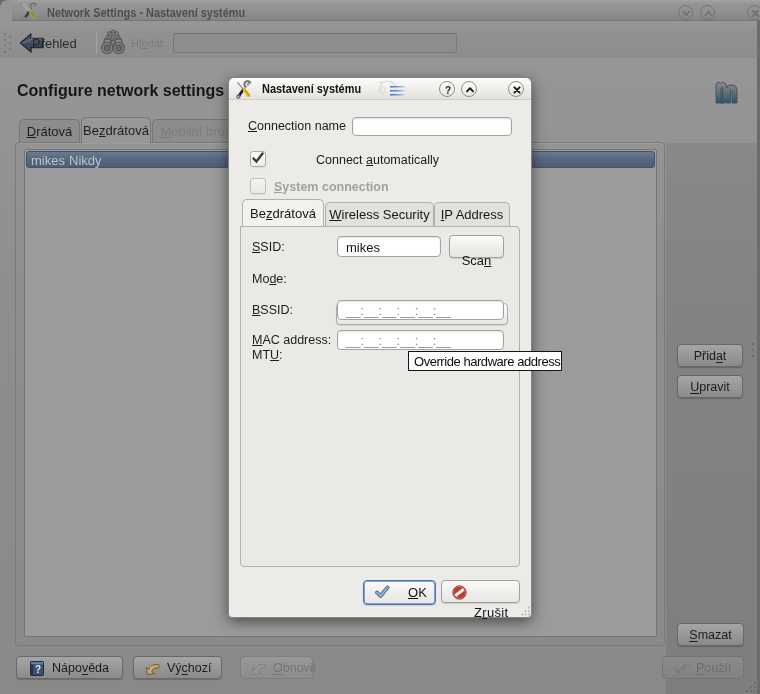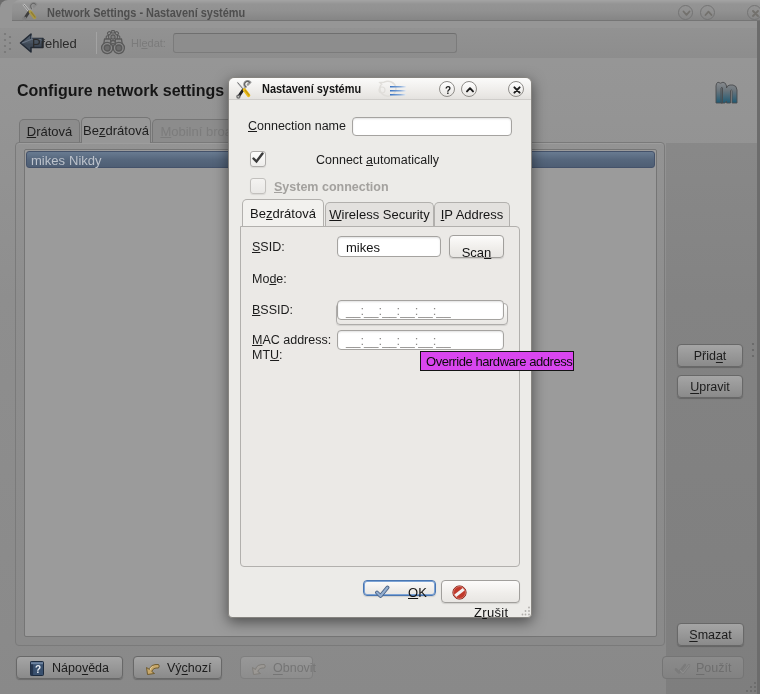--- a/index.html
+++ b/index.html
@@ -95,21 +95,21 @@
 
 .dbtn { position:absolute; border:1px solid #a19f9c; border-radius:4px;
   background:linear-gradient(#fcfbfa,#efedea 60%,#e8e6e3); text-align:center; color:#141414;
   box-shadow:0 1px 1px rgba(0,0,0,0.12); }
 
 .combo { position:absolute; border:1px solid #aeacaa; border-radius:4px;
   background:linear-gradient(#fdfdfc,#f0efec 60%,#e9e7e4); box-shadow:0 1px 1px rgba(0,0,0,0.10); }
 .combo span { position:absolute; left:9px; top:4px; color:#141414; }
 
 #tooltip { position:absolute; left:408px; top:351px; width:154px; height:20px;
-  background:#d946ef; border:1px solid #141414; z-index:50; white-space:nowrap; overflow:hidden;margin-left:12px; }
+  background:#ffffff; border:1px solid #141414; z-index:50; white-space:nowrap; overflow:hidden; }
 #tooltip span { position:absolute; left:5px; top:2px; color:#0c0c0c; letter-spacing:-0.45px; }
 </style>
 </head>
 <body>
 <div id="stage">
 
 <div id="win">
   <div id="titlebar">
     <svg style="position:absolute;left:9px;top:2px;" width="17" height="20" viewBox="0 0 17 20">
       <g stroke-linecap="round">
@@ -342,21 +342,21 @@
 
 <div class="dtab" id="dtab2"><u>W</u>ireless Security</div>
 <div class="dtab" id="dtab3"><u>I</u>P Address</div>
 <div id="dpanel"></div>
 <div class="dtab" id="dtab1">Be<u>z</u>drátová</div>
 
 <span class="dlabel" style="left:252px; top:240px;"><u>S</u>SID:</span>
 <div class="dinput" style="left:337px; top:236px; width:104px; height:21px;">
       <span>mikes</span>
     </div>
-<div class="dbtn" style="left:449px; top:235px; width:55px; height:23px; padding-top:9px;">Sca<u>n</u></div>
+<div class="dbtn" style="left:449px; top:235px; width:55px; height:23px; padding-top:17px;">Sca<u>n</u></div>
 
 <span class="dlabel" style="left:252px; top:272px;">Mo<u>d</u>e:</span>
 <div class="combo" style="left:336px; top:268px; width:172px; height:22px;margin-top:35px;">
   <span>Infrastructure</span>
   <svg width="11" height="8" viewBox="0 0 11 8" style="position:absolute; right:9px; top:8px;">
     <path d="M 1.4 1.4 L 5.5 5.6 L 9.6 1.4" fill="none" stroke="#111" stroke-width="2.2" stroke-linecap="round" stroke-linejoin="round"></path>
   </svg>
 </div>
 
 <span class="dlabel" style="left:252px; top:303px;"><u>B</u>SSID:</span>
@@ -368,21 +368,21 @@
 <div class="dinput" style="left:337px; top:330px; width:167px; height:20px;">
       <span class="ph">__:__:__:__:__:__</span>
     </div>
 
 <span class="dlabel" style="left:252px; top:348px;">MT<u>U</u>:</span>
 
 <div id="tooltip">
       <span>Override hardware address</span>
     </div>
 
-<div class="dbtn" id="dlg-ok" style="left:363px; top:580px; width:73px; height:16px; border-color:#4976b2; box-shadow:0 0 0 1px #7da3d4 inset, 0 1px 1px rgba(0,0,0,0.12);">
+<div class="dbtn" id="dlg-ok" style="left:363px; top:580px; width:73px; height:25px; border-color:#4976b2; box-shadow:0 0 0 1px #7da3d4 inset, 0 1px 1px rgba(0,0,0,0.12);">
   <svg width="15" height="14" viewBox="0 0 15 14" style="position:absolute;left:11px;top:4px;">
     <path d="M 2 7.5 L 5.5 11 L 12.5 2.5" fill="none" stroke="#4a6285" stroke-width="3.8" stroke-linecap="round" stroke-linejoin="round"></path>
     <path d="M 2 7.5 L 5.5 11 L 12.5 2.5" fill="none" stroke="#93aed0" stroke-width="2" stroke-linecap="round" stroke-linejoin="round"></path>
   </svg>
   <span class="btext" style="position:absolute; left:44px; top:4px;"><u>O</u>K</span>
 </div>
 <div class="dbtn" id="dlg-cancel" style="left:441px; top:580px; width:79px; height:23px;">
   <svg width="15" height="15" viewBox="0 0 15 15" style="position:absolute;left:10px;top:4px;">
     <circle cx="7.5" cy="7.5" r="6.6" fill="#c0392b" stroke="#7e1f15" stroke-width="1"></circle>
     <circle cx="7.5" cy="7.5" r="6" fill="none" stroke="#e08073" stroke-width="0.8"></circle>

